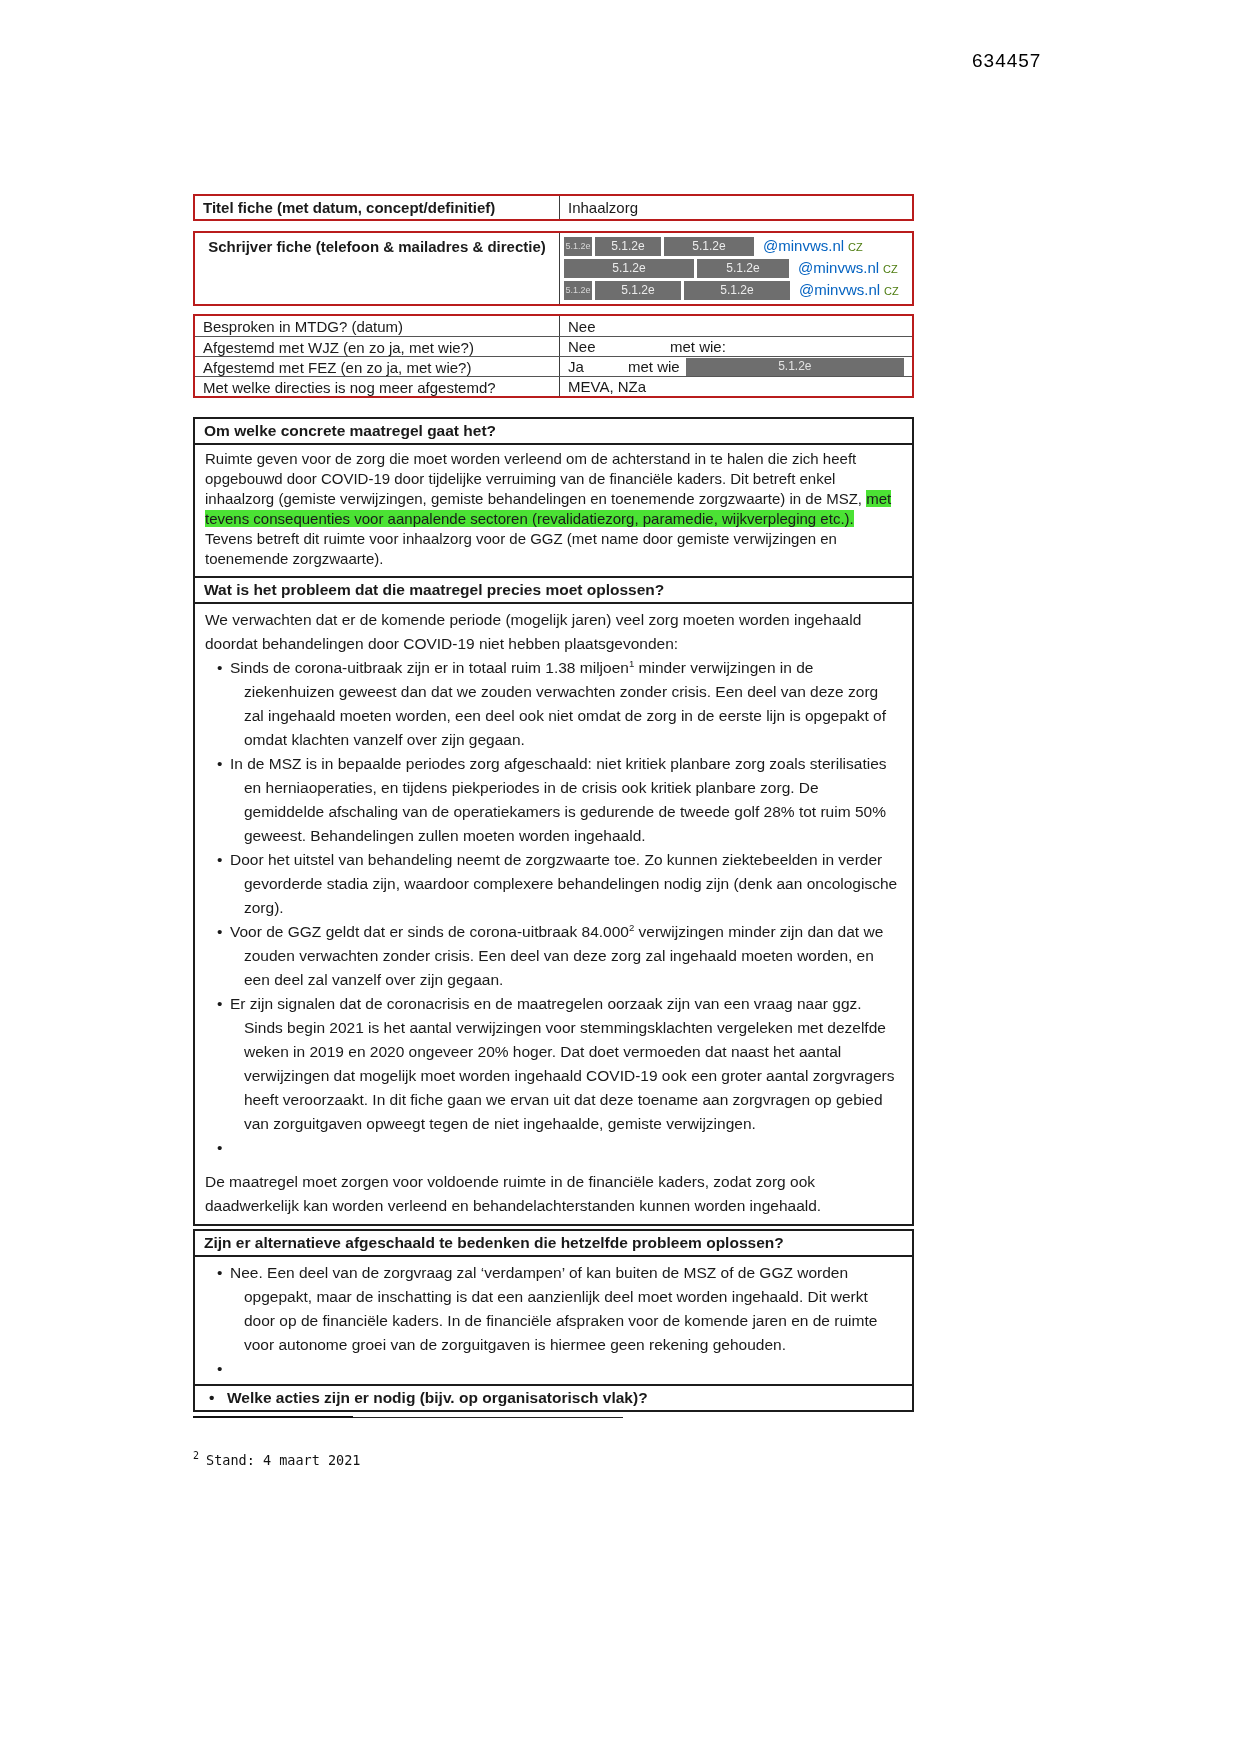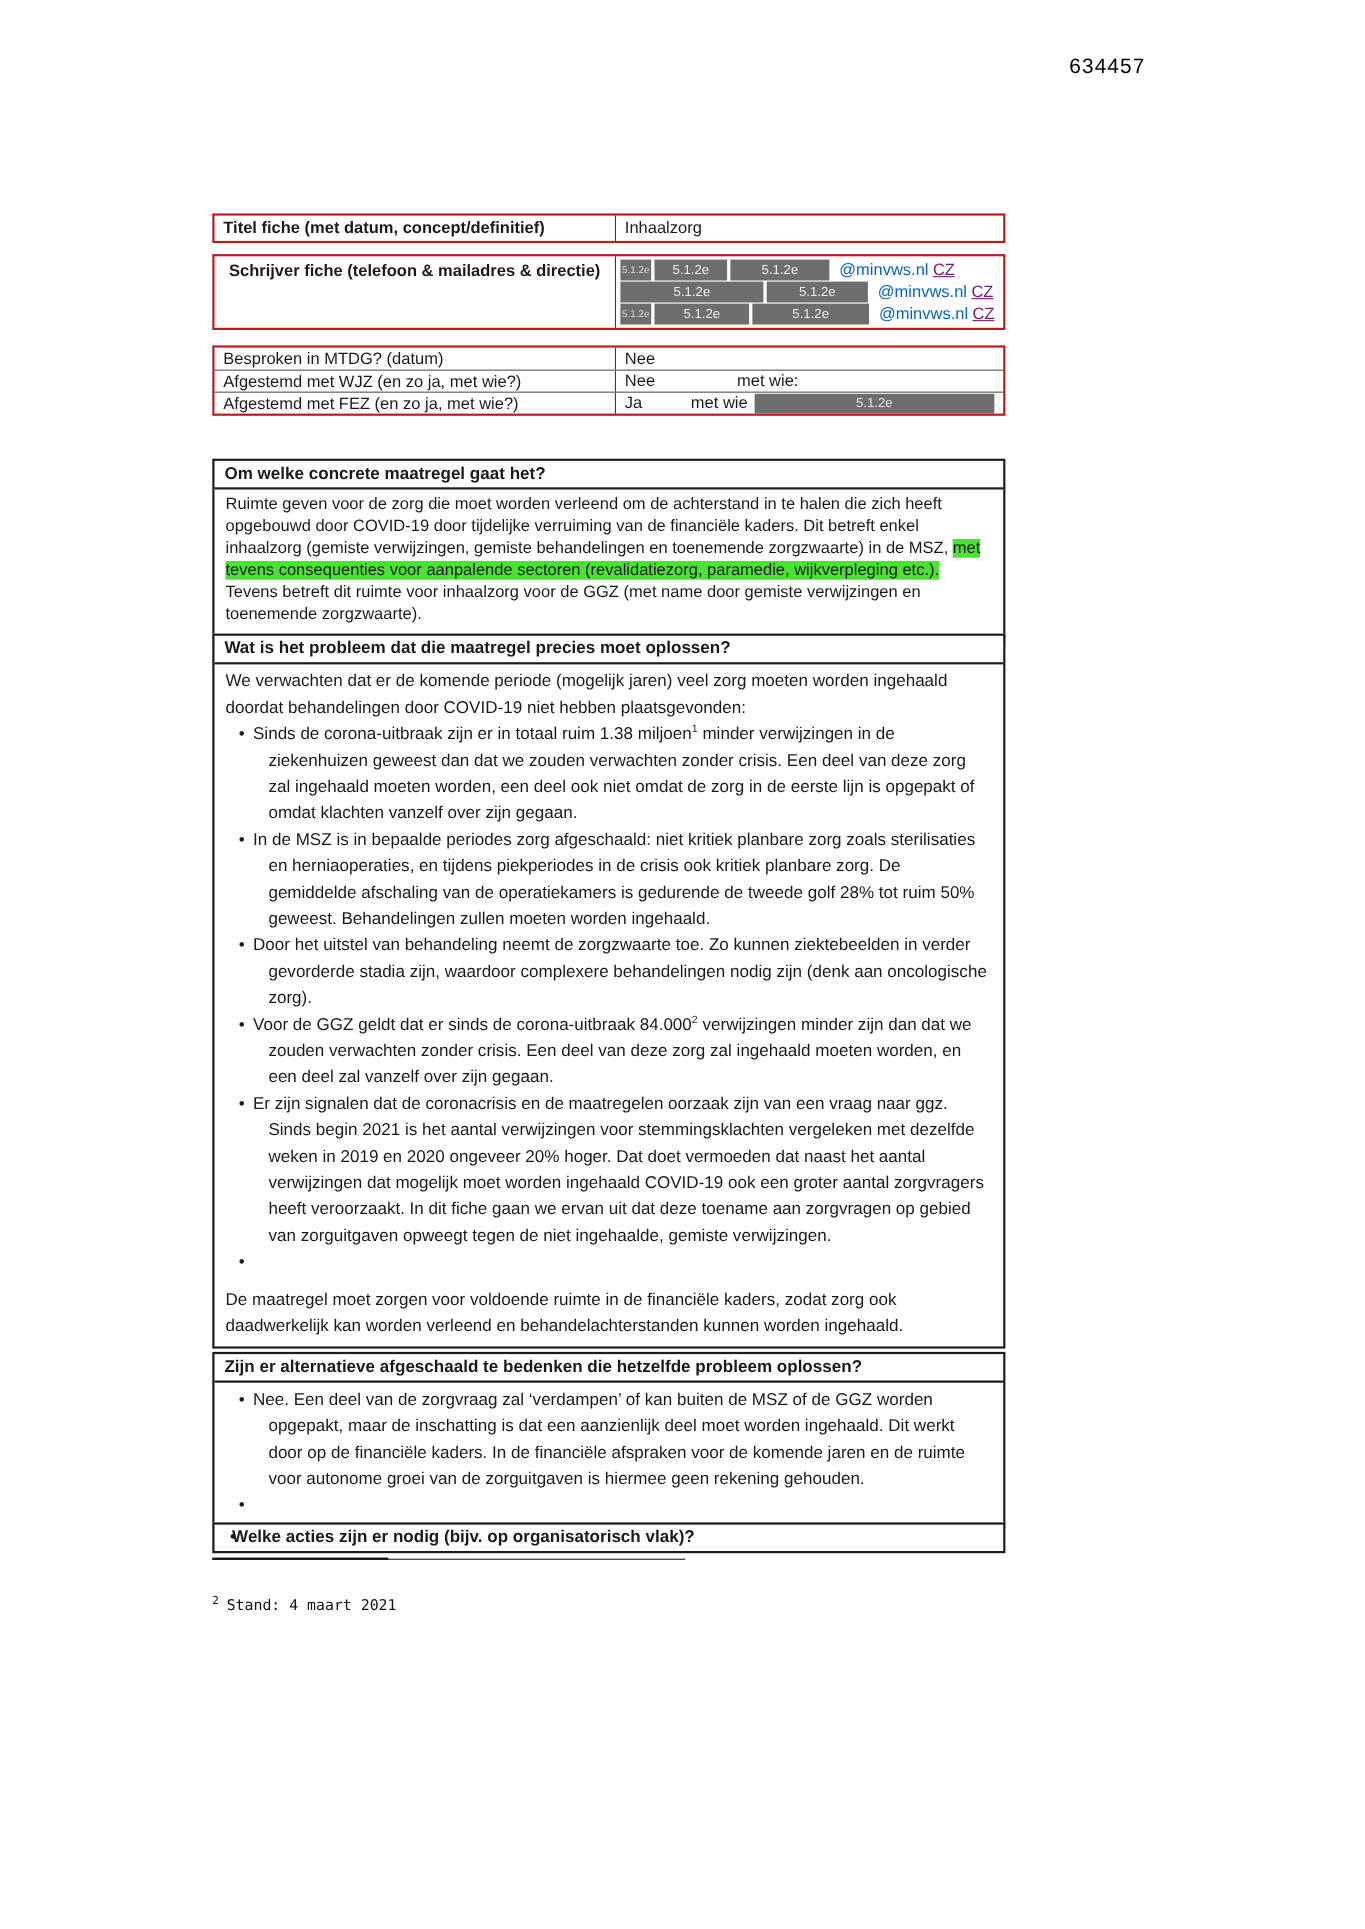--- a/index.html
+++ b/index.html
@@ -33,21 +33,21 @@
   .rline{display:flex;align-items:center;gap:3px;margin:1px 0;}
   .rbox{
     background:var(--rgray);color:#ececec;font-size:12px;height:19px;flex:none;
     display:inline-flex;align-items:center;justify-content:center;
   }
   .rbox.sm{width:28px;font-size:9px;color:#d8d8d8;}
   .w66{width:66px;} .w90{width:90px;} .w130{width:130px;} .w92{width:92px;}
   .w86{width:86px;} .w106{width:106px;}
   .email{display:inline-flex;align-items:baseline;margin-left:6px;white-space:nowrap;}
   .link{color:var(--lblue);cursor:pointer;font-size:15px;}
-  .cz{margin-left:4px;font-size:15px;color:#701a75;text-decoration:underline;}
+  .cz{margin-left:4px;font-size:11px;color:#4d7c0f;}
   .tbl3{top:314px;}
   .tbl3 .row{height:20px;}
   .tbl3 .c1,.tbl3 .c2{padding-top:1px;padding-bottom:1px;}
   .ans{display:inline-block;flex:none;}
   .answ102{width:102px;}
   .answ60{width:60px;}
   .rbar{
     flex:1;height:18px;background:var(--rgray);color:#e3e3e3;font-size:12px;
     display:flex;align-items:center;justify-content:center;margin-left:6px;margin-right:0px;
   }
@@ -57,21 +57,21 @@
     font-weight:bold;font-size:15.5px;line-height:20px;padding:2px 9px;
     border-bottom:2px solid #1c1c1c;
   }
   .secbody{padding:4px 10px 10px 10px;font-size:15px;line-height:20px;}
   .box1{top:417px;}
   .box1 .secbody{padding-bottom:16px;}
   .box2{top:576px;}
   .box2 .secbody, .box3 .secbody{font-size:15.5px;line-height:24px;padding-bottom:6px;}
   .box3{top:1229px;}
   .box4{top:1384px;}
-  .box4 .sechead{border-bottom:none;padding-left:16px;position:relative;}
+  .box4 .sechead{border-bottom:none;padding-left:32px;position:relative;}
   .box4 .sechead::before{content:"\2022";position:absolute;left:14px;top:2px;}
   .hl{background:var(--hl);}
   .para{margin:0;}
   .closing{margin-top:10px;}
   .bullet{position:relative;padding-left:39px;text-indent:-14px;}
   .bullet::before{content:"\2022";position:absolute;left:12px;top:0;text-indent:0;}
   .bullet.empty{height:24px;}
   .sup{vertical-align:super;font-size:0.62em;line-height:0;}
   
   .fnsep{top:1417px;width:430px;border-top:1px solid #222;}
@@ -143,20 +143,26 @@
         <span>met wie:</span>
       </div>
     </div>
     <div class="row">
       <div class="c1">Afgestemd met FEZ (en zo ja, met wie?)</div>
       <div class="c2">
         <span class="ans answ60">Ja</span>
         <span>met wie</span>
         <span class="rbar">5.1.2e</span>
       </div>
+    </div>
+    <div class="row">
+      <div class="c1">Met welke directies is nog meer afgestemd?</div>
+      <div class="c2">
+          <span class="ans">MEVA, NZa</span>
+        </div>
     </div>
   </div>
 
   <div class="blk secbox box1">
     <div class="sechead">Om welke concrete maatregel gaat het?</div>
     <div class="secbody"><span>Ruimte geven voor de zorg die moet worden verleend om de achterstand in te halen die zich heeft opgebouwd door COVID-19 door tijdelijke verruiming van de financiële kaders. Dit betreft enkel inhaalzorg (gemiste verwijzingen, gemiste behandelingen en toenemende zorgzwaarte) in de MSZ, </span><span class="hl">met tevens consequenties voor aanpalende sectoren (revalidatiezorg, paramedie, wijkverpleging etc.).</span><span> Tevens betreft dit ruimte voor inhaalzorg voor de GGZ (met name door gemiste verwijzingen en toenemende zorgzwaarte).</span></div>
   </div>
 
   <div class="blk secbox box2">
     <div class="sechead">Wat is het probleem dat die maatregel precies moet oplossen?</div>

